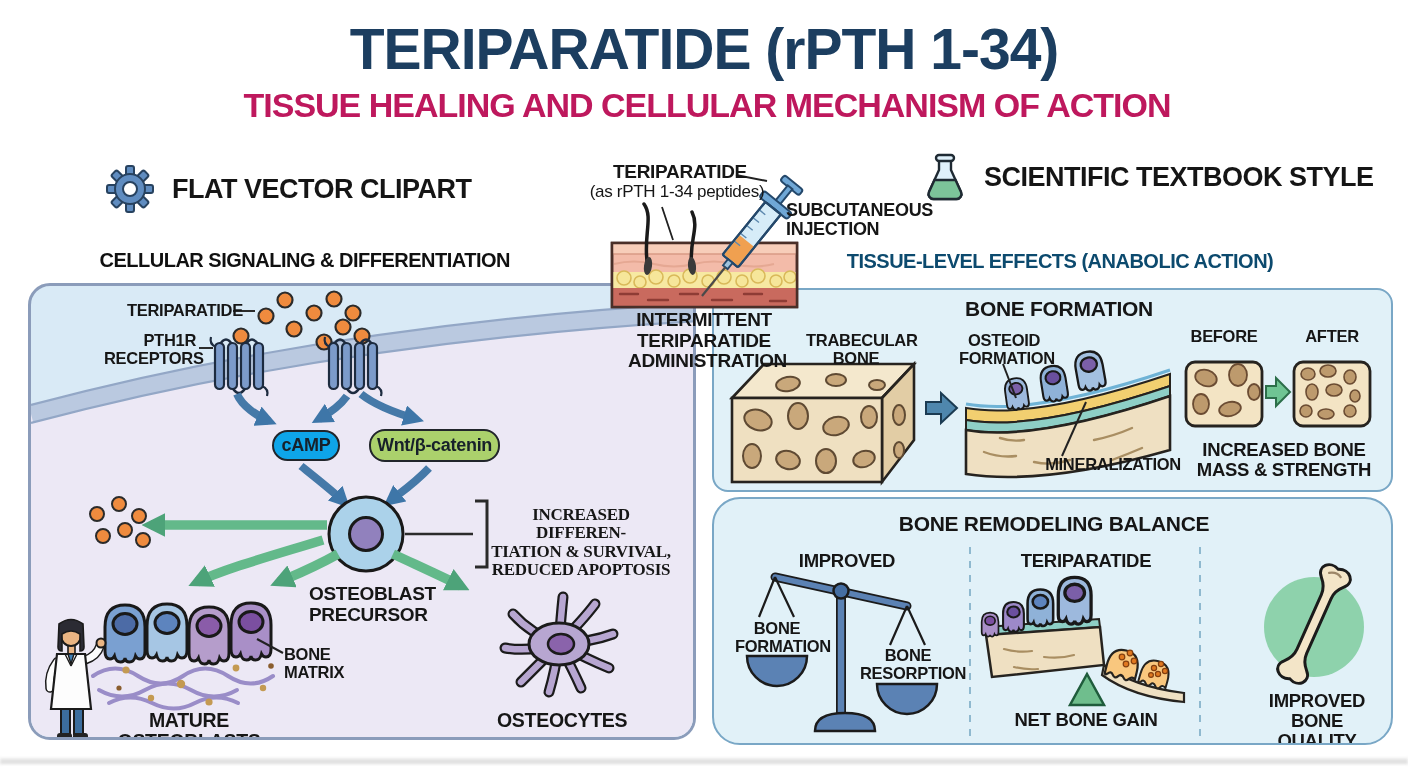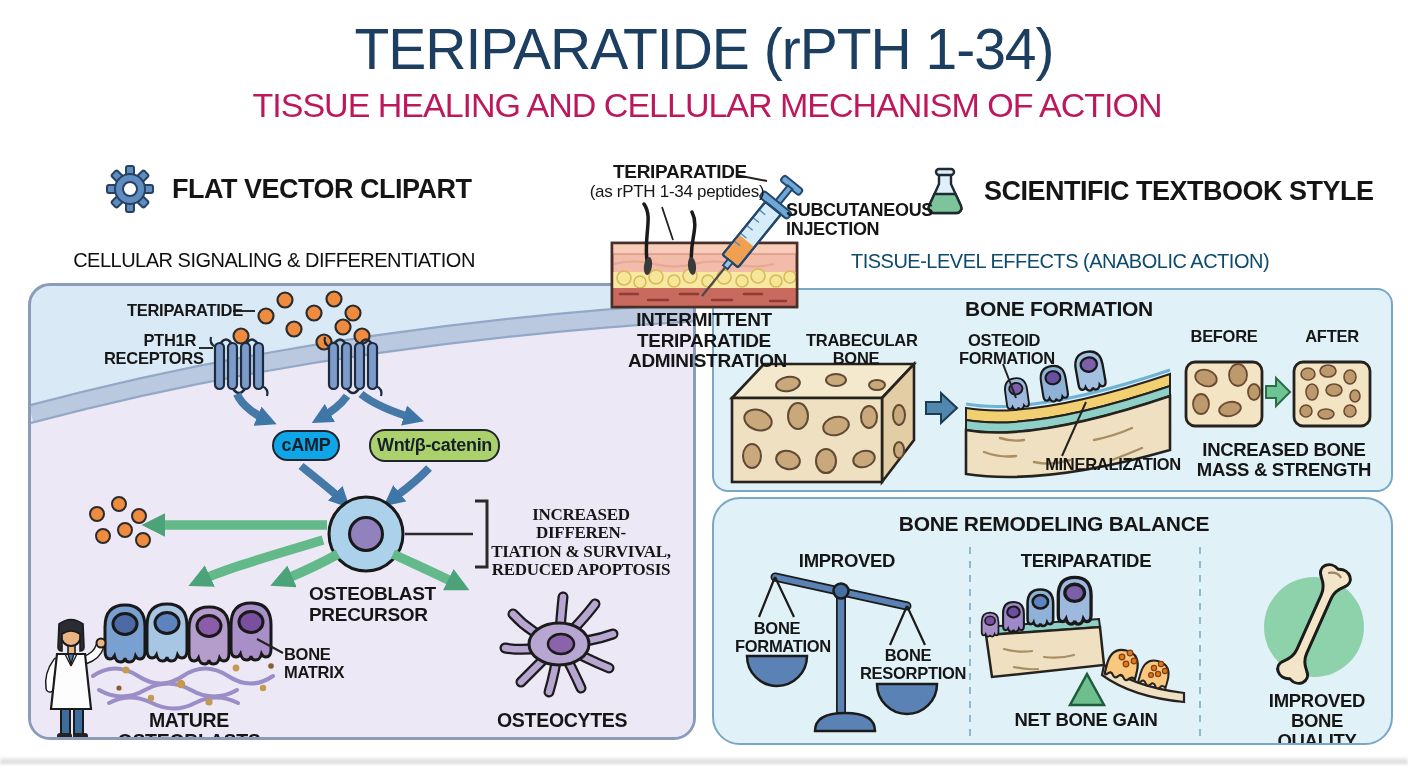--- a/index.html
+++ b/index.html
@@ -1,21 +1,21 @@
 <!DOCTYPE html>
 <html><head>
 <meta charset="utf-8">
 <style>
   html,body{margin:0;padding:0;}
   body{width:1408px;height:768px;position:relative;background:#ffffff;overflow:hidden;
        font-family:"Liberation Sans","DejaVu Sans",sans-serif;}
   .abs{position:absolute;}
   .lbl{position:absolute;font-weight:bold;color:#161616;white-space:pre-line;
        line-height:1.08;letter-spacing:-0.3px;text-align:center;font-size:16.5px;}
-  .ttl{position:absolute;font-weight:normal;letter-spacing:-1px;text-align:center;white-space:pre-line;}
+  .ttl{position:absolute;font-weight:bold;letter-spacing:-1px;text-align:center;white-space:pre-line;}
   .pill{position:absolute;display:flex;align-items:center;justify-content:center;
         font-weight:bold;color:#17202a;border:2.5px solid #21252b;border-radius:16px;
         font-size:18px;letter-spacing:-0.3px;}
   .panel{position:absolute;box-sizing:border-box;}
   svg{display:block;}
   .badge{position:absolute;display:flex;align-items:center;gap:18px;}
   .badge .blabel{font-weight:bold;font-size:27px;color:#151515;letter-spacing:-0.5px;}
 </style>
 </head>
 <body>
@@ -63,30 +63,30 @@
             <rect x="13" y="-4" width="10" height="8" rx="2"></rect>
         </g>
         <circle cx="0" cy="0" r="15"></circle>
       </g>
       <circle cx="0" cy="0" r="7" fill="#ffffff" stroke="#27425f" stroke-width="2"></circle>
     </g>
   </svg>
   <span class="blabel">FLAT VECTOR CLIPART</span>
 </div>
 
-<div class="badge" style="left:924px;top:166px;text-align:right;">
+<div class="badge" style="left:924px;top:152px;text-align:right;">
   <svg width="42" height="50" viewBox="0 0 42 50">
     <path d="M15,6 h12 v12 L37,40 a5,5 0 0 1 -4.6,7 H9.6 A5,5 0 0 1 5,40 L15,18 Z" fill="#dff0fa" stroke="#1f2a33" stroke-width="2.4"></path>
     <path d="M10.5,28 L31.5,28 37,40 a5,5 0 0 1 -4.6,7 H9.6 A5,5 0 0 1 5,40 Z" fill="#7cc49a" stroke="#1f2a33" stroke-width="2.4"></path>
     <rect x="12" y="3" width="18" height="6" rx="3" fill="#dff0fa" stroke="#1f2a33" stroke-width="2.4"></rect>
   </svg>
   <span class="blabel">SCIENTIFIC TEXTBOOK STYLE</span>
 </div>
 
-<div class="ttl" style="left:38px;top:249px;width:472px;font-size:20px;color:#101010;letter-spacing:-0.5px;">CELLULAR SIGNALING &amp; DIFFERENTIATION</div>
+<div class="ttl" style="left:38px;top:249px;width:472px;font-size:20px;color:#101010;letter-spacing:-0.5px;text-align:right;">CELLULAR SIGNALING &amp; DIFFERENTIATION</div>
 <div class="ttl" style="left:820px;top:250px;width:480px;font-size:20px;color:#0c4a6e;letter-spacing:-0.5px;">TISSUE-LEVEL EFFECTS (ANABOLIC ACTION)</div>
 
 <div class="panel" style="left:28px;top:283px;width:668px;height:457px;border:3px solid #8b9cba;border-radius:22px;
             background:#d9eaf6;overflow:hidden;">
   <svg width="668" height="457" viewBox="0 0 668 457" class="abs" style="left:0;top:0;">
 
     <path d="M0,128 Q300,48 668,26 L668,457 L0,457 Z" fill="#ece8f5"></path>
 
     <path d="M0,128 Q300,48 668,26" fill="none" stroke="#bac9e0" stroke-width="18"></path>
     <path d="M0,119 Q300,39 668,17" fill="none" stroke="#93a7c6" stroke-width="2.2"></path>

